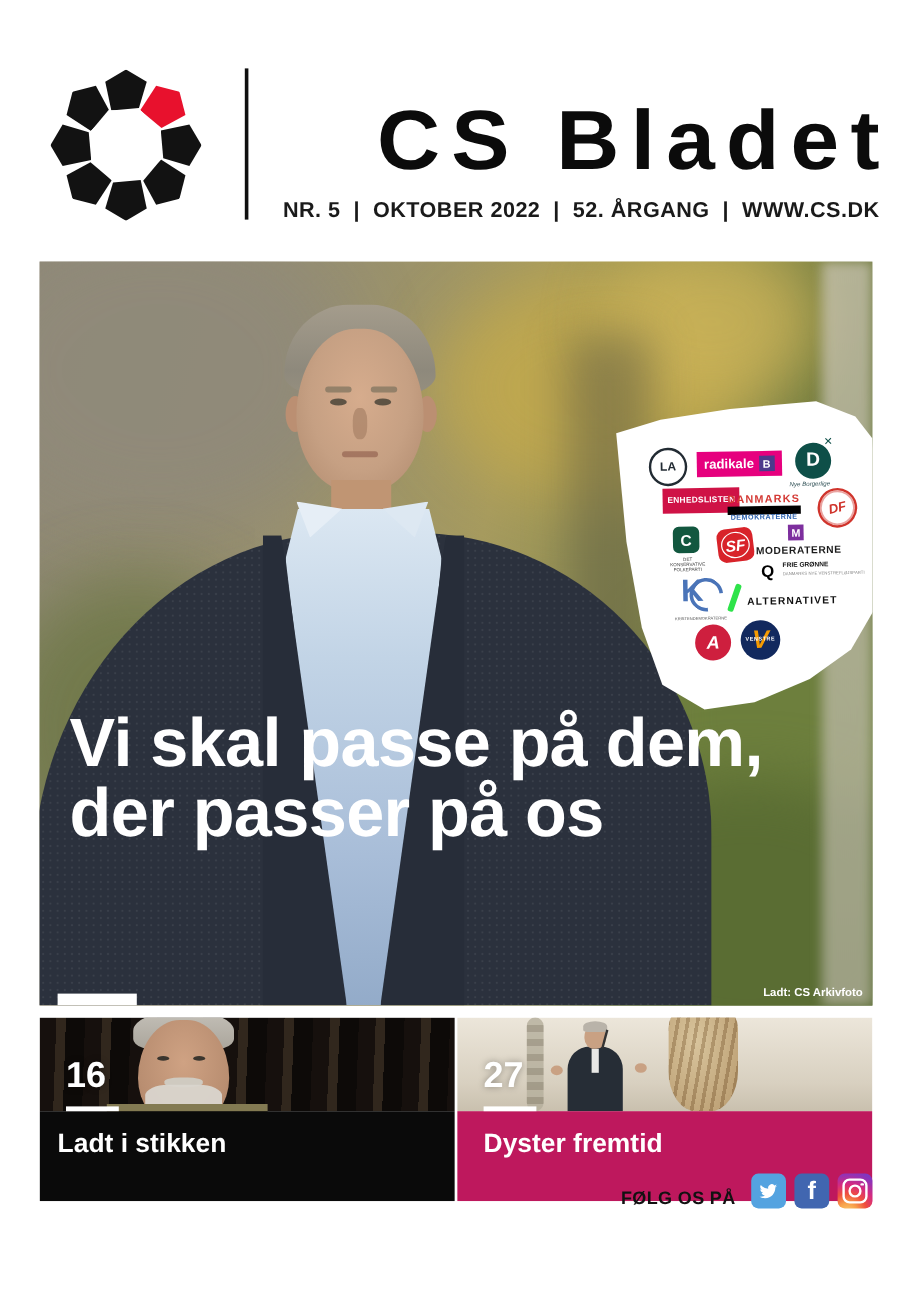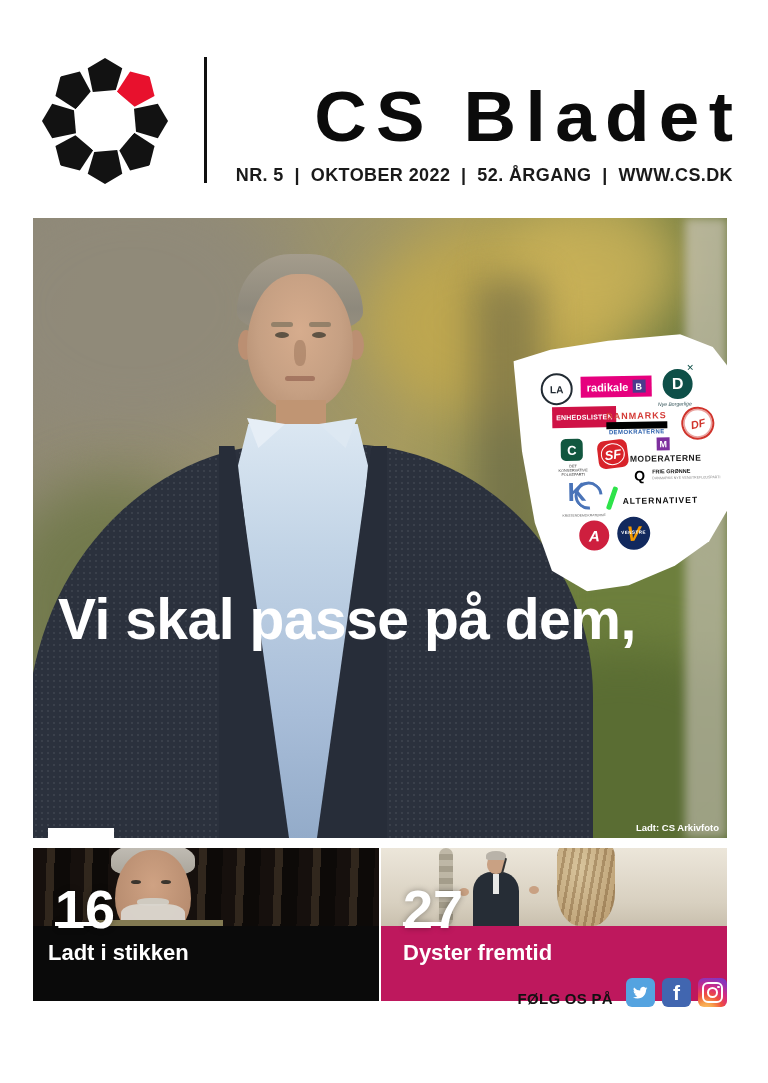--- a/index.html
+++ b/index.html
@@ -126,21 +126,21 @@
   
   .teasers{position:absolute;left:33px;top:848px;width:694px;height:153px;display:flex;gap:2px;}
   .teaser{position:relative;flex:1;overflow:hidden;}
   .thumb{position:absolute;left:0;top:0;right:0;height:78px;}
   .thumb div{position:absolute;}
   .band{position:absolute;left:0;right:0;top:78px;bottom:0;padding:14px 0 0 22px;box-sizing:border-box;}
   .band span{font-size:22px;font-weight:700;color:#fff;}
   .band-black{background:#0a0a0a;padding-left:15px;}
   .band-red{background:#be185d;}
   .band-gray{background:#9c9c9c;}
-  .page-num{position:absolute;left:22px;top:34px;z-index:5;color:#fff;font-size:54px;font-weight:700;line-height:1;
+  .page-num{position:absolute;left:22px;top:34px;z-index:5;color:#fff;font-size:30px;font-weight:700;line-height:1;
             text-shadow:0 0 6px rgba(0,0,0,.35);}
   .num-rule{position:absolute;left:22px;top:74px;width:44px;height:4px;background:#fff;z-index:5;}
 
   .t1{background:repeating-linear-gradient(92deg,#16100d 0 14px,#31271d 14px 22px,#0d0a08 22px 38px);}
   .t1-head{left:82px;top:2px;width:76px;height:88px;background:radial-gradient(ellipse at 50% 40%,#cfa283,#b98e71 70%,#a67c60);
            border-radius:46% 46% 42% 42%/55% 55% 45% 45%;}
   .t1-hair{left:78px;top:-6px;width:84px;height:34px;background:linear-gradient(#c4c0b8,#a9a49a);border-radius:50% 50% 30% 30%;}
   .t1-eye-l{left:98px;top:32px;width:10px;height:4px;background:#3a352e;border-radius:50%;}
   .t1-eye-r{left:128px;top:32px;width:10px;height:4px;background:#3a352e;border-radius:50%;}
   .t1-stache{left:104px;top:50px;width:32px;height:8px;background:#cfcac0;border-radius:40%;}
@@ -288,20 +288,21 @@
         <span>A</span>
         </div>
       <div class="pl ven">
         <span class="ven-v">V</span>
         <span class="ven-text">VENSTRE</span>
         </div>
     </div>
 
     <h2 class="headline">
       <span>Vi skal passe på dem,</span><br>
+      <span>der passer på os</span>
     </h2>
     <div class="credit">Ladt: CS Arkivfoto</div>
     <div class="white-bar"></div>
   </div>
 
   <div class="teasers">
     <div class="teaser">
       <div class="thumb t1">
         <div class="t1-hair"></div>
           <div class="t1-head"></div>

